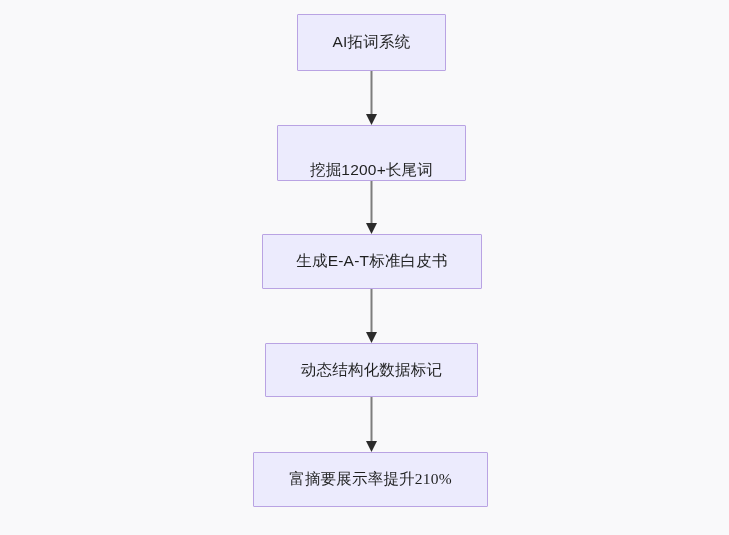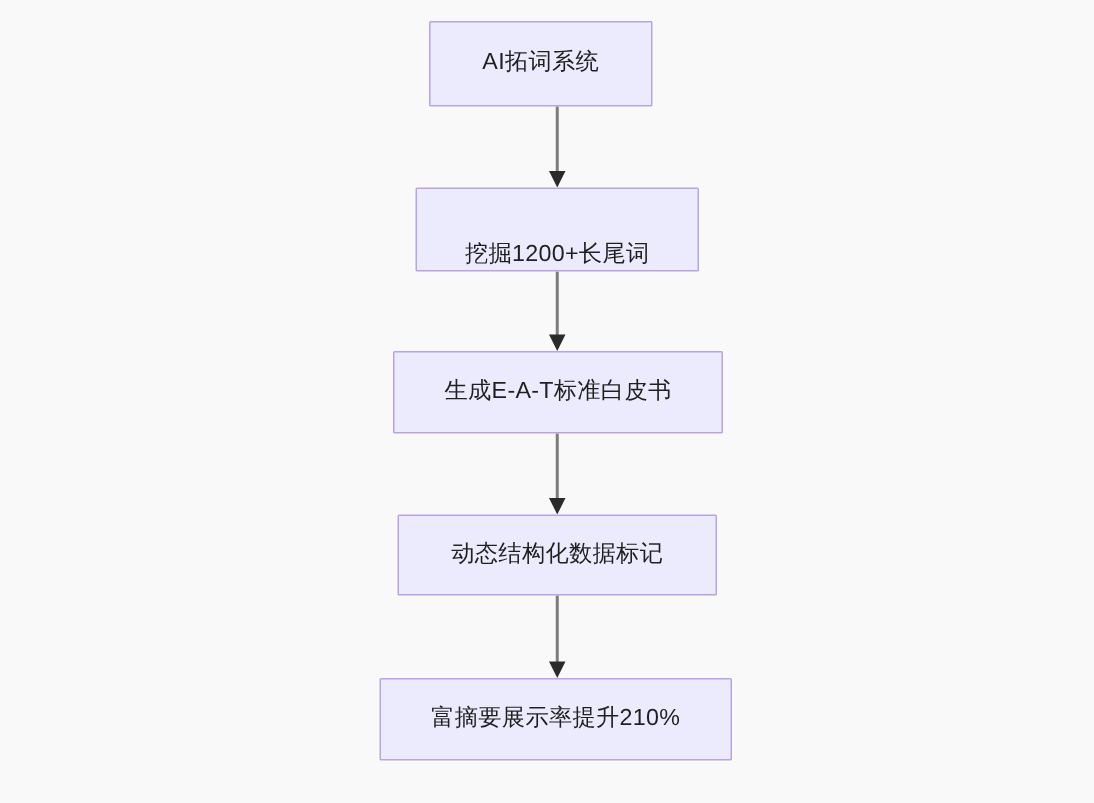--- a/index.html
+++ b/index.html
@@ -69,33 +69,33 @@
   <svg class="edge" style="left:351px; top:287px; width:41px; height:60px;">
     <line class="edge-line" x1="20.5" y1="2" x2="20.5" y2="48"></line>
     <polygon class="edge-head" points="20.5,56 15,45 26,45"></polygon>
   </svg>
 
   <svg class="edge" style="left:351px; top:395px; width:41px; height:61px;">
     <line class="edge-line" x1="20.5" y1="2" x2="20.5" y2="49"></line>
     <polygon class="edge-head" points="20.5,57 15,46 26,46"></polygon>
   </svg>
 
-  <div class="node" style="left:286px; top:14px; width:149px; height:57px;">
+  <div class="node" style="left:297px; top:14px; width:149px; height:57px;">
     <span class="node-label">AI拓词系统</span>
   </div>
 
   <div class="node" style="left:277px; top:125px; width:189px; height:56px;align-items:flex-end;">
     <span class="node-label">挖掘1200+长尾词</span>
   </div>
 
   <div class="node" style="left:265px; top:343px; width:213px; height:54px;">
     <span class="node-label">动态结构化数据标记</span>
   </div>
 
   <div class="node" style="left:262px; top:234px; width:220px; height:55px;">
     <span class="node-label">生成E-A-T标准白皮书</span>
   </div>
 
-  <div class="node" style="left:253px; top:452px; width:235px; height:55px;">
+  <div class="node" style="left:253px; top:452px; width:235px; height:55px;font-family:Liberation Serif, serif;">
     <span class="node-label">富摘要展示率提升210%</span>
   </div>
 
 </div>
 
 </body></html>

